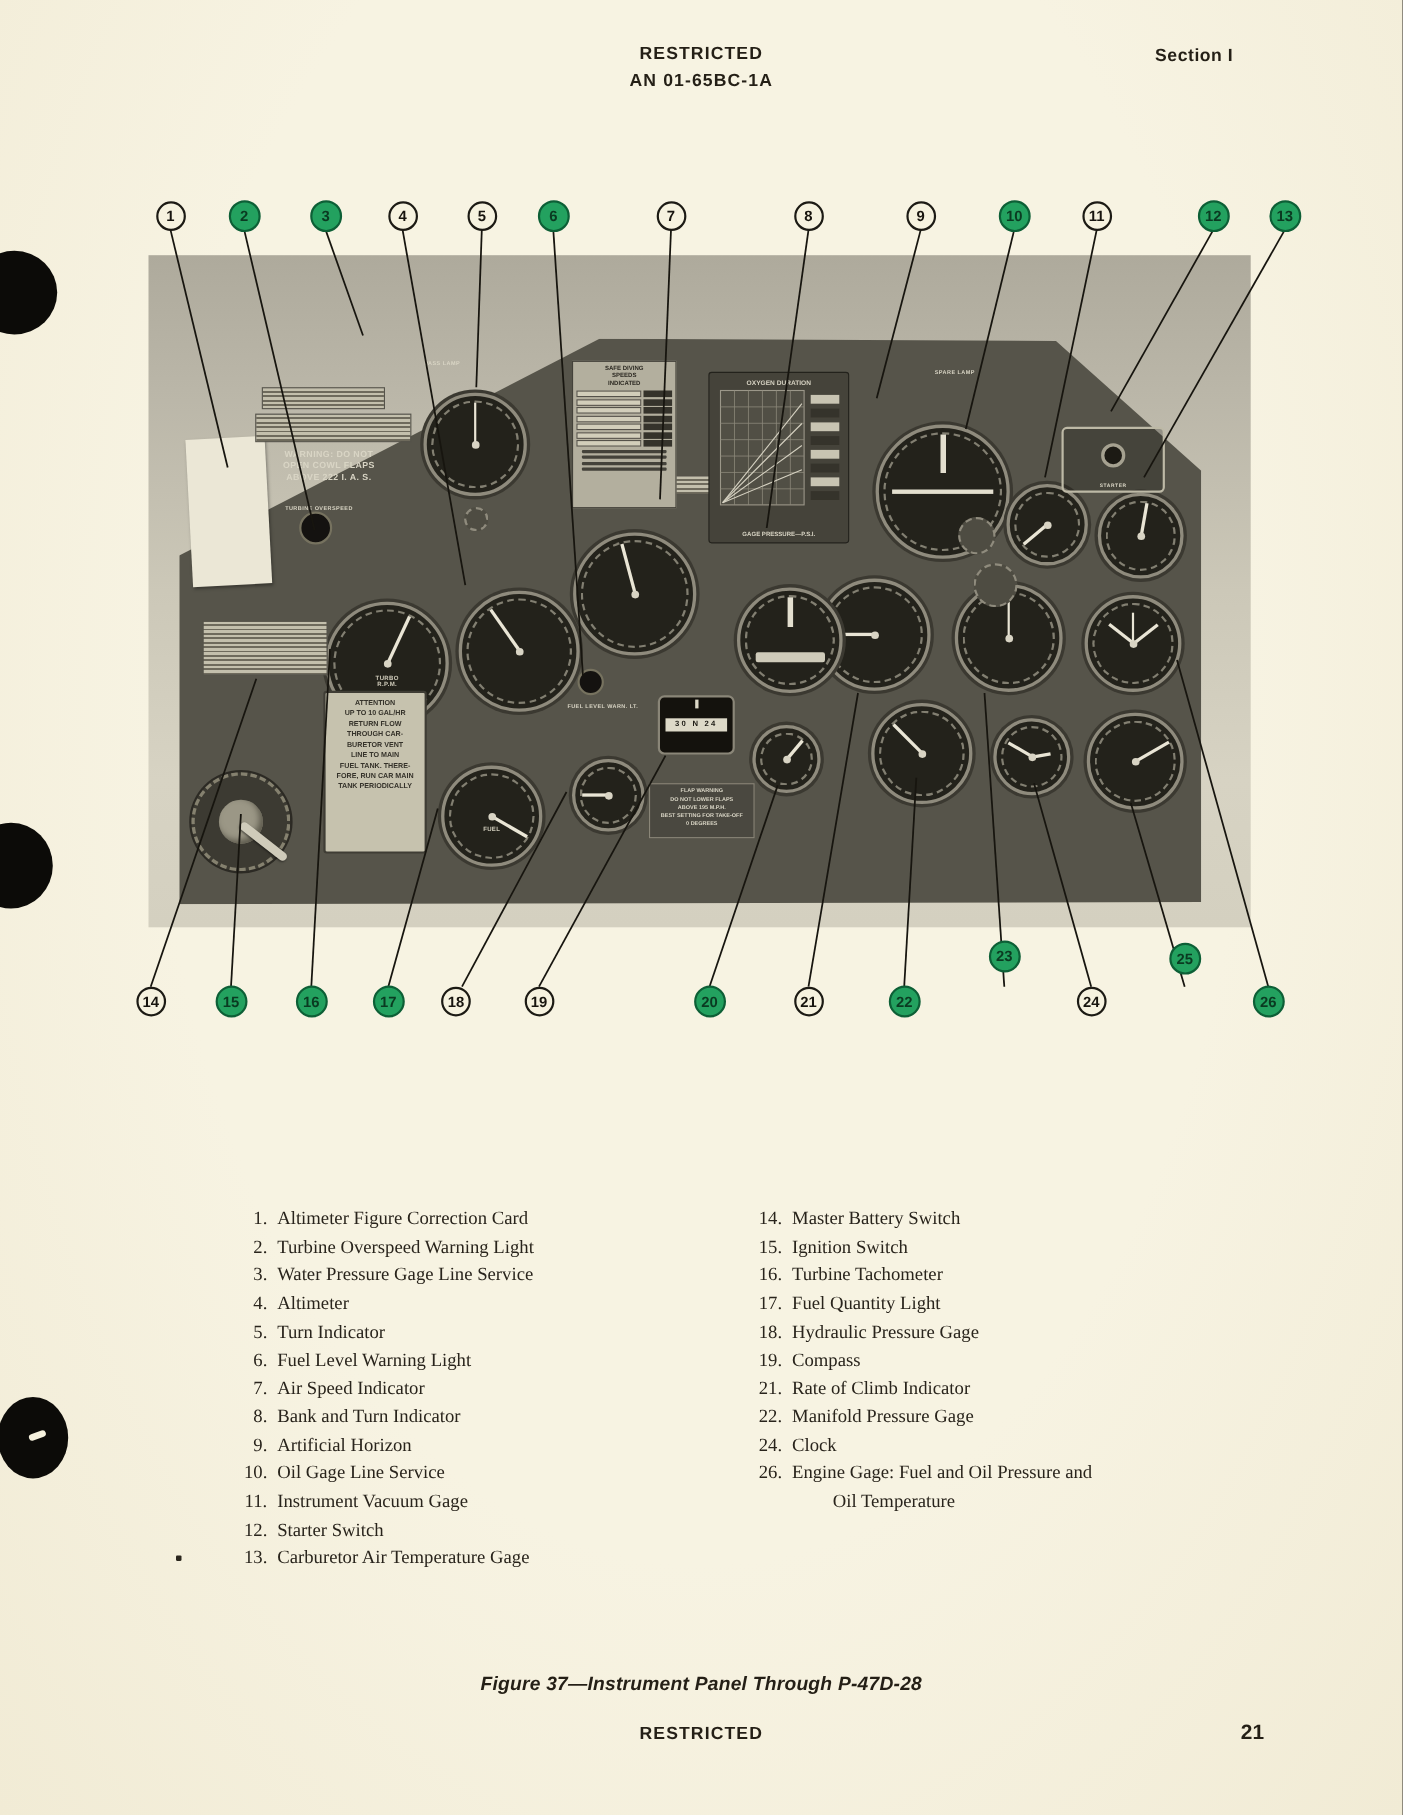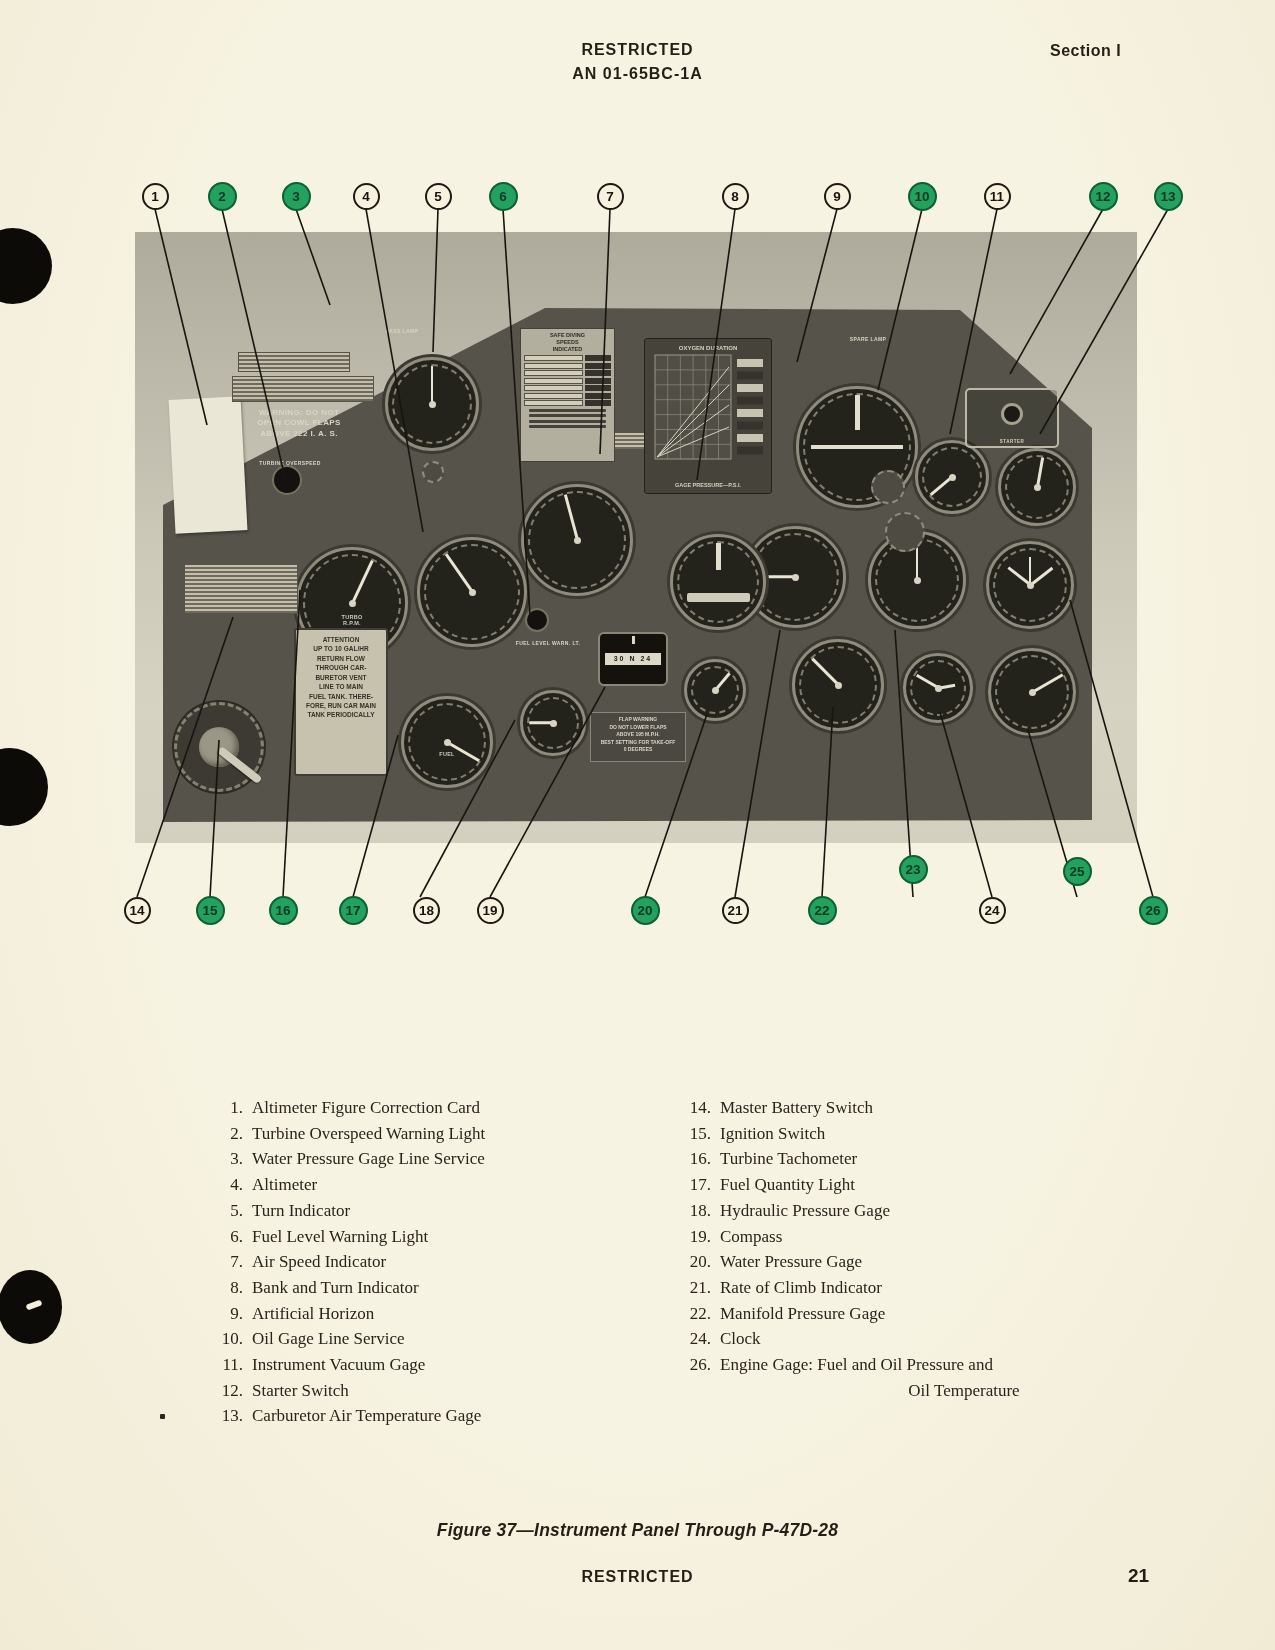--- a/index.html
+++ b/index.html
@@ -84,21 +84,21 @@
            color:#1c1a14;font-size:7px;font-weight:bold;text-align:center;line-height:12px;letter-spacing:2px;}
   .cmp-lub{position:absolute;left:calc(50% - 1.5px);top:2px;width:3px;height:8px;background:#ddd9c8;}
   
   .legend{position:absolute;top:1095px;left:0;width:100%;font-family:"Liberation Serif",serif;
           font-size:17px;color:#29241c;}
   .lcol{position:absolute;top:0;}
   #legend-left{left:213px;width:460px;}
   #legend-right{left:681px;width:490px;}
   .li{display:flex;line-height:25.7px;}
   .li .num{width:30px;text-align:right;margin-right:9px;flex:none;}
-  .li.cont{display:block;margin-left:76px;line-height:25.7px;text-align:center;}
+  .li.cont{display:block;margin-left:76px;line-height:25.7px;}
 </style>
 </head>
 <body>
 
 <div class="page">
 
   <div class="hdr-center">
     <div>RESTRICTED</div>
     <div>AN 01-65BC-1A</div>
   </div>
@@ -348,21 +348,21 @@
       <div class="co" style="left: 601.5px; top: 2.5px; width: 27px; height: 27px;">8</div>
       <div class="co" style="left: 703.5px; top: 2.5px; width: 27px; height: 27px;">9</div>
       <div class="co green" style="left: 787.5px; top: 1.5px; width: 29px; height: 29px;">10</div>
       <div class="co" style="left: 863.5px; top: 2.5px; width: 27px; height: 27px;">11</div>
       <div class="co green" style="left: 968.5px; top: 1.5px; width: 29px; height: 29px;">12</div>
       <div class="co green" style="left: 1033.5px; top: 1.5px; width: 29px; height: 29px;">13</div>
       <div class="co" style="left: 3.5px; top: 716.5px; width: 27px; height: 27px;">14</div>
       <div class="co green" style="left: 75.5px; top: 715.5px; width: 29px; height: 29px;">15</div>
       <div class="co green" style="left: 148.5px; top: 715.5px; width: 29px; height: 29px;">16</div>
       <div class="co green" style="left: 218.5px; top: 715.5px; width: 29px; height: 29px;">17</div>
-      <div class="co" style="left: 293px; top: 716.5px; width: 27px; height: 27px;">18</div>
+      <div class="co" style="left: 281px; top: 716.5px; width: 27px; height: 27px;">18</div>
       <div class="co" style="left: 356.5px; top: 716.5px; width: 27px; height: 27px;">19</div>
       <div class="co green" style="left: 510.5px; top: 715.5px; width: 29px; height: 29px;">20</div>
       <div class="co" style="left: 601.5px; top: 716.5px; width: 27px; height: 27px;">21</div>
       <div class="co green" style="left: 687.5px; top: 715.5px; width: 29px; height: 29px;">22</div>
       <div class="co green" style="left: 778.5px; top: 675px; width: 29px; height: 29px;">23</div>
       <div class="co" style="left: 858.5px; top: 716.5px; width: 27px; height: 27px;">24</div>
       <div class="co green" style="left: 942.5px; top: 677px; width: 29px; height: 29px;">25</div>
       <div class="co green" style="left: 1018.5px; top: 715.5px; width: 29px; height: 29px;">26</div>
     </div>
 
@@ -440,24 +440,20 @@
         </div>
         <div class="li">
           <span class="num">18.</span>
           <span>Hydraulic Pressure Gage</span>
         </div>
         <div class="li">
           <span class="num">19.</span>
           <span>Compass</span>
         </div>
         <div class="li">
-          <span class="num">20.</span>
-          <span>Water Pressure Gage</span>
-        </div>
-        <div class="li">
           <span class="num">21.</span>
           <span>Rate of Climb Indicator</span>
         </div>
         <div class="li">
           <span class="num">22.</span>
           <span>Manifold Pressure Gage</span>
         </div>
         <div class="li">
           <span class="num">24.</span>
           <span>Clock</span>

